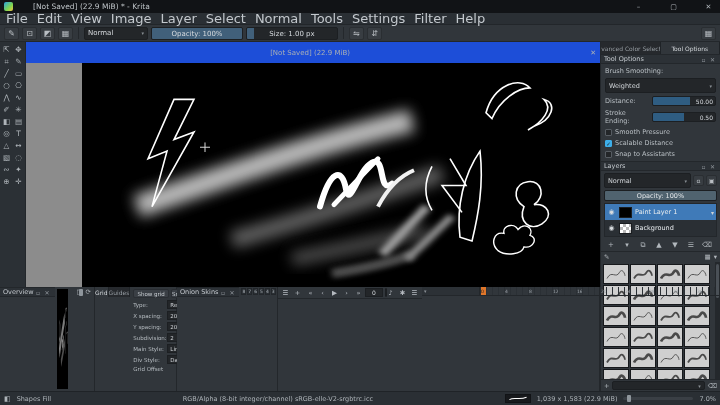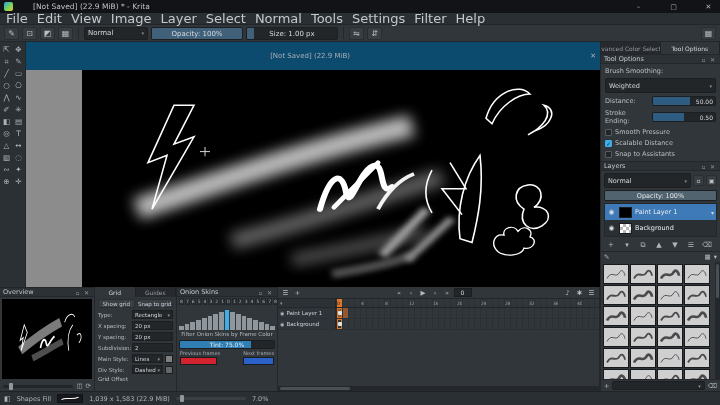--- a/index.html
+++ b/index.html
@@ -27,21 +27,21 @@
 .fill-100{width:100%}.fill-8{width:8%}
 .tslider .lab{position:relative;display:block;text-align:center;font-size:7px;line-height:12px;color:#d6dade;white-space:nowrap}
 .spring{flex:1}
 
 
 .toolbox{position:absolute;left:0;top:42px;width:26px;height:245px;background:#2b3035;border-right:1px solid #23272b;display:flex;flex-wrap:wrap;align-content:flex-start;padding:2px 1px;gap:1px}
 .tool{width:11px;height:11px;font-size:7.5px;line-height:11px;text-align:center;color:#aeb4b9}
 
 
 .canvas-wrap{position:absolute;left:26px;top:42px;width:574px;height:245px;background:#3c4045;display:flex;flex-direction:column}
-.subtitle{height:28px;background:#0c4a6e;display:flex;align-items:center;padding:0 4px}
+.subtitle{height:21px;background:#1d4ed8;display:flex;align-items:center;padding:0 4px}
 .st-text{flex:1;text-align:center;font-size:7px;color:#aab0b5}
 .st-close{font-size:7px;color:#aab0b5}
 .viewport{flex:1;display:flex;overflow:hidden}
 .gutter{width:56px;background:#8c8c8c;flex:none}
 .image{flex:1;background:#000;position:relative;overflow:hidden}
 .image svg{position:absolute;inset:0;width:100%;height:100%}
 
 
 .right-panel{position:absolute;left:600px;top:42px;width:120px;height:349px;background:#31363b;border-left:1px solid #23272b;display:flex;flex-direction:column}
 .rp-tabs{display:flex;height:12px;background:#26292d;flex:none}
@@ -89,21 +89,21 @@
 .presets-grid{flex:1;display:flex;flex-wrap:wrap;gap:1px;padding:2px;align-content:flex-start;overflow:hidden}
 .preset{width:26px;height:20px;background:#cfcfcf;border:1px solid #17191c}
 .preset svg{width:100%;height:100%;display:block}
 .vscroll{width:5px;background:#24282c;position:relative;flex:none}
 .vthumb{position:absolute;top:2px;left:1px;width:3px;height:34px;background:#4a5056;border-radius:2px}
 .presets-foot{height:12px;display:flex;align-items:center;gap:3px;padding:0 3px;border-top:1px solid #23272b;flex:none}
 .presets-foot .combo{flex:1;height:9px;font-size:6px}
 
 
 .dockers{position:absolute;left:0;top:287px;width:600px;height:104px;display:flex}
-.docker{background:#31363b;border-right:1px solid #23272b;display:flex;flex-direction:column;min-width:0}
+.docker{background:#31363b;border-right:1px solid #23272b;display:flex;flex-direction:row;min-width:0}
 #ov{width:95px}#gg{width:82px}#on{width:101px}#tl{flex:1}
 .ov-preview{flex:1;margin:2px;background:#000;position:relative;overflow:hidden}
 .ov-preview svg{position:absolute;inset:0;width:100%;height:100%}
 .ov-foot{height:10px;display:flex;align-items:center;gap:3px;padding:0 3px;flex:none}
 .groove{flex:1;height:3px;background:#232629;border-radius:2px;position:relative}
 .handle{position:absolute;top:-2px;width:4px;height:7px;background:#8f969c;border-radius:1px}
 .ov-ic{font-size:6.5px;color:#b2b8bd}
 
 .gg-tabs{display:flex;height:10px;background:#26292d;flex:none}
 .gg-tab{flex:1;font-size:6px;display:flex;align-items:center;justify-content:center;color:#969da3;border-right:1px solid #1f2327}
@@ -827,20 +827,21 @@
       <div class="tl-empty"></div>
       <div class="hscroll">
           <div class="hthumb"></div>
         </div>
     </div>
   </div>
 
   <div class="statusbar">
     <span class="sb-icon">◧</span>
     <span>Shapes Fill</span>
+    <span class="sb-profile">RGB/Alpha (8-bit integer/channel)  sRGB-elle-V2-srgbtrc.icc</span>
     <div class="sb-preview">
       <svg viewBox="0 0 26 9">
         <path d="M2 6 C8 2 14 7 24 3" fill="none" stroke="#ffffff" stroke-width="1.4"></path>
       </svg>
     </div>
     <span>1,039 x 1,583 (22.9 MiB)</span>
     <div class="sb-zoom">
         <div class="handle" style="left:4px"></div>
       </div>
     <span>7.0%</span>

